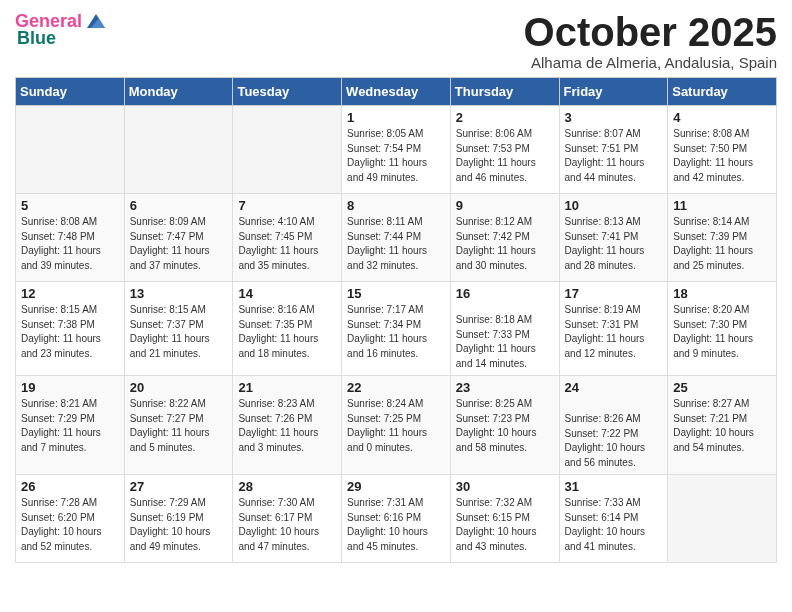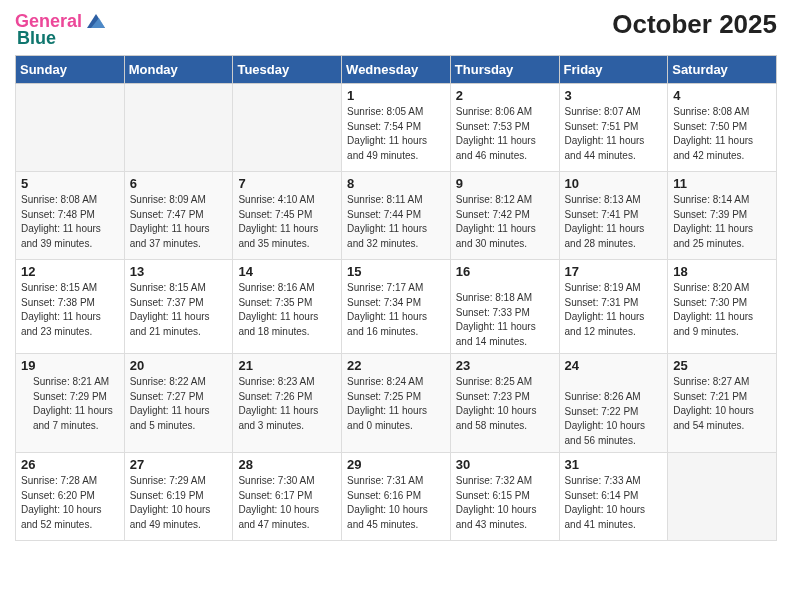--- a/index.html
+++ b/index.html
@@ -37,21 +37,21 @@
     }
     .logo-icon {
       width: 22px;
       height: 22px;
       margin-left: 3px;
     }
     .title-block {
       text-align: right;
     }
     .month-title {
-      font-size: 26px;
+      font-size: 40px;
       font-weight: bold;
       color: #222;
       line-height: 1.1;
     }
     .subtitle {
       font-size: 15px;
       color: #444;
     }
     table {
       width: 100%;
@@ -110,20 +110,21 @@
           <svg class="logo-icon" viewBox="0 0 22 22" xmlns="http://www.w3.org/2000/svg">
             <polygon points="2,18 11,4 20,18" fill="#2d5fa3"></polygon>
             <polygon points="6,18 14,8 20,18" fill="#5b9bd5" opacity="0.7"></polygon>
           </svg>
         </div>
         <span class="logo-text-blue" style="margin-top:-4px;margin-left:2px;">Blue</span>
       </div>
     </div>
     <div class="title-block">
       <div class="month-title">October 2025</div>
+      <div class="subtitle">Alhama de Almeria, Andalusia, Spain</div>
     </div>
   </div>
 
   <table>
     <thead>
       <tr>
       <th>Sunday</th>
           <th>Monday</th>
           <th>Tuesday</th>
           <th>Wednesday</th>
@@ -264,21 +265,21 @@
             <span class="day-num">18</span>
             <div class="day-info" style="white-space: pre-line;">Sunrise: 8:20 AM
 Sunset: 7:30 PM
 Daylight: 11 hours
 and 9 minutes.</div>
           </td>
         </tr>
         <tr>
           <td>
             <span class="day-num">19</span>
-            <div class="day-info" style="white-space: pre-line; margin-left: 12px;">Sunrise: 8:21 AM
+            <div class="day-info" style="white-space: pre-line;">Sunrise: 8:21 AM
 Sunset: 7:29 PM
 Daylight: 11 hours
 and 7 minutes.</div>
           </td>
           <td>
             <span class="day-num">20</span>
             <div class="day-info" style="white-space: pre-line;">Sunrise: 8:22 AM
 Sunset: 7:27 PM
 Daylight: 11 hours
 and 5 minutes.</div>

